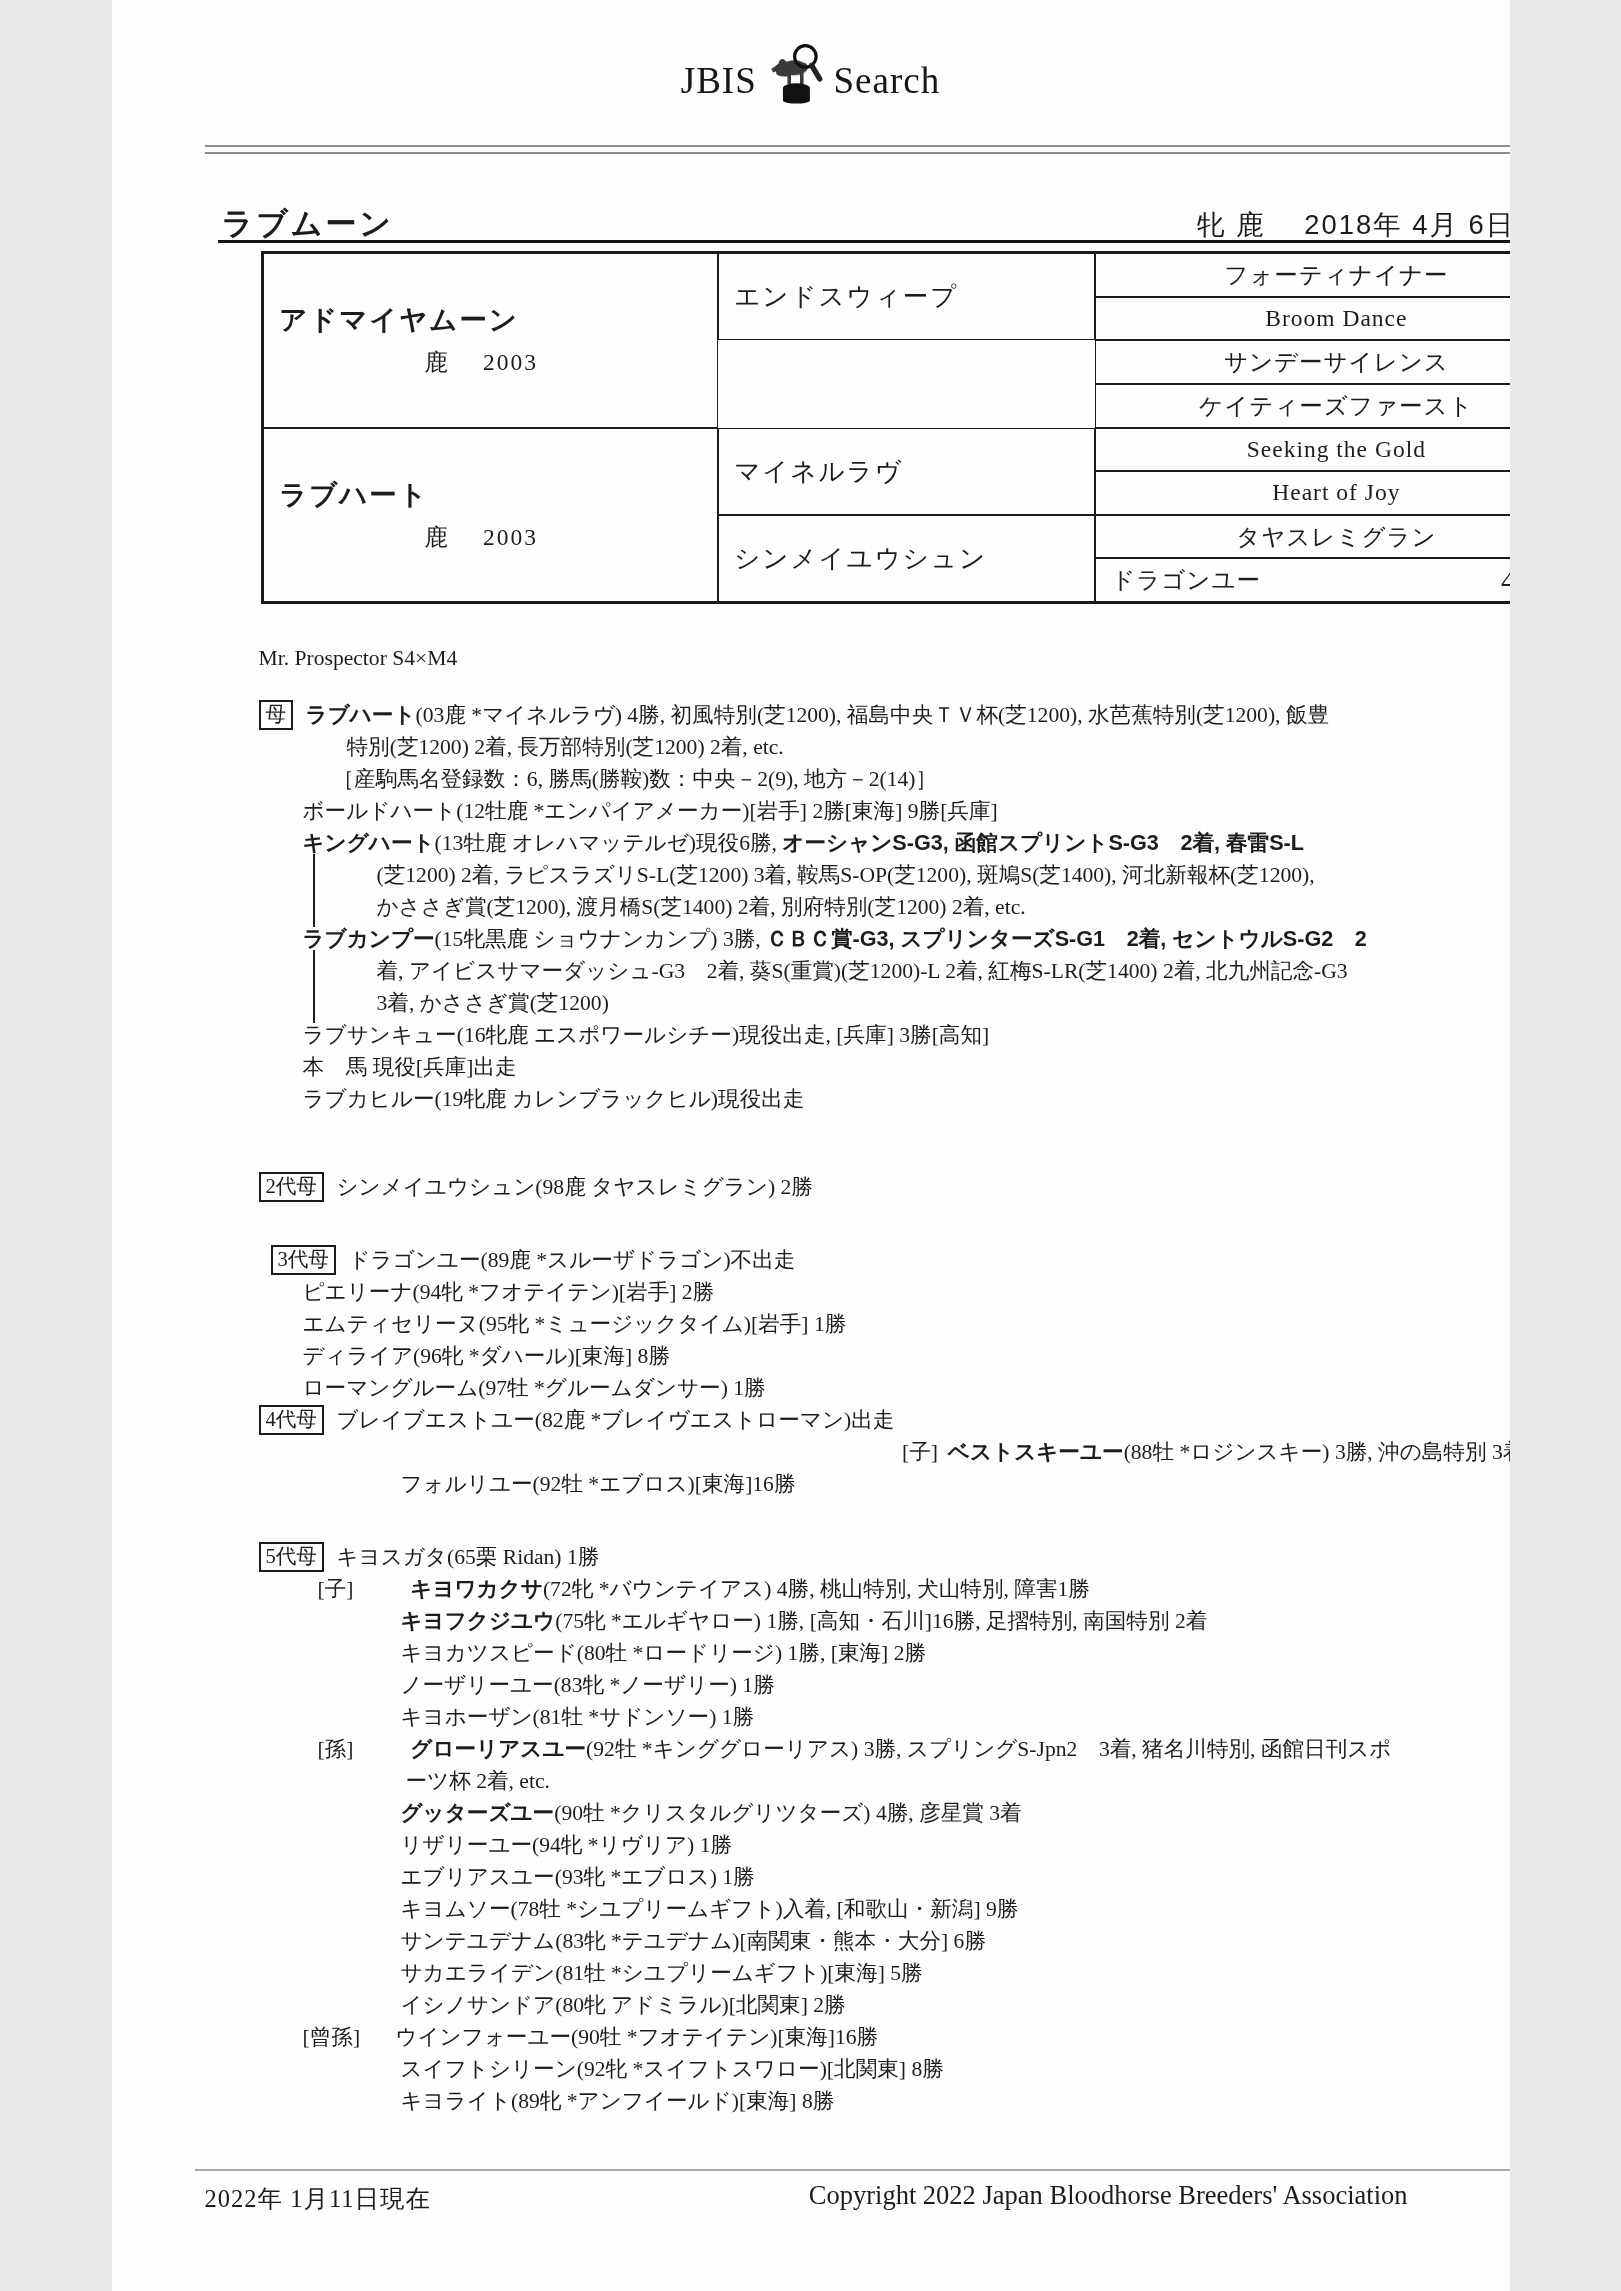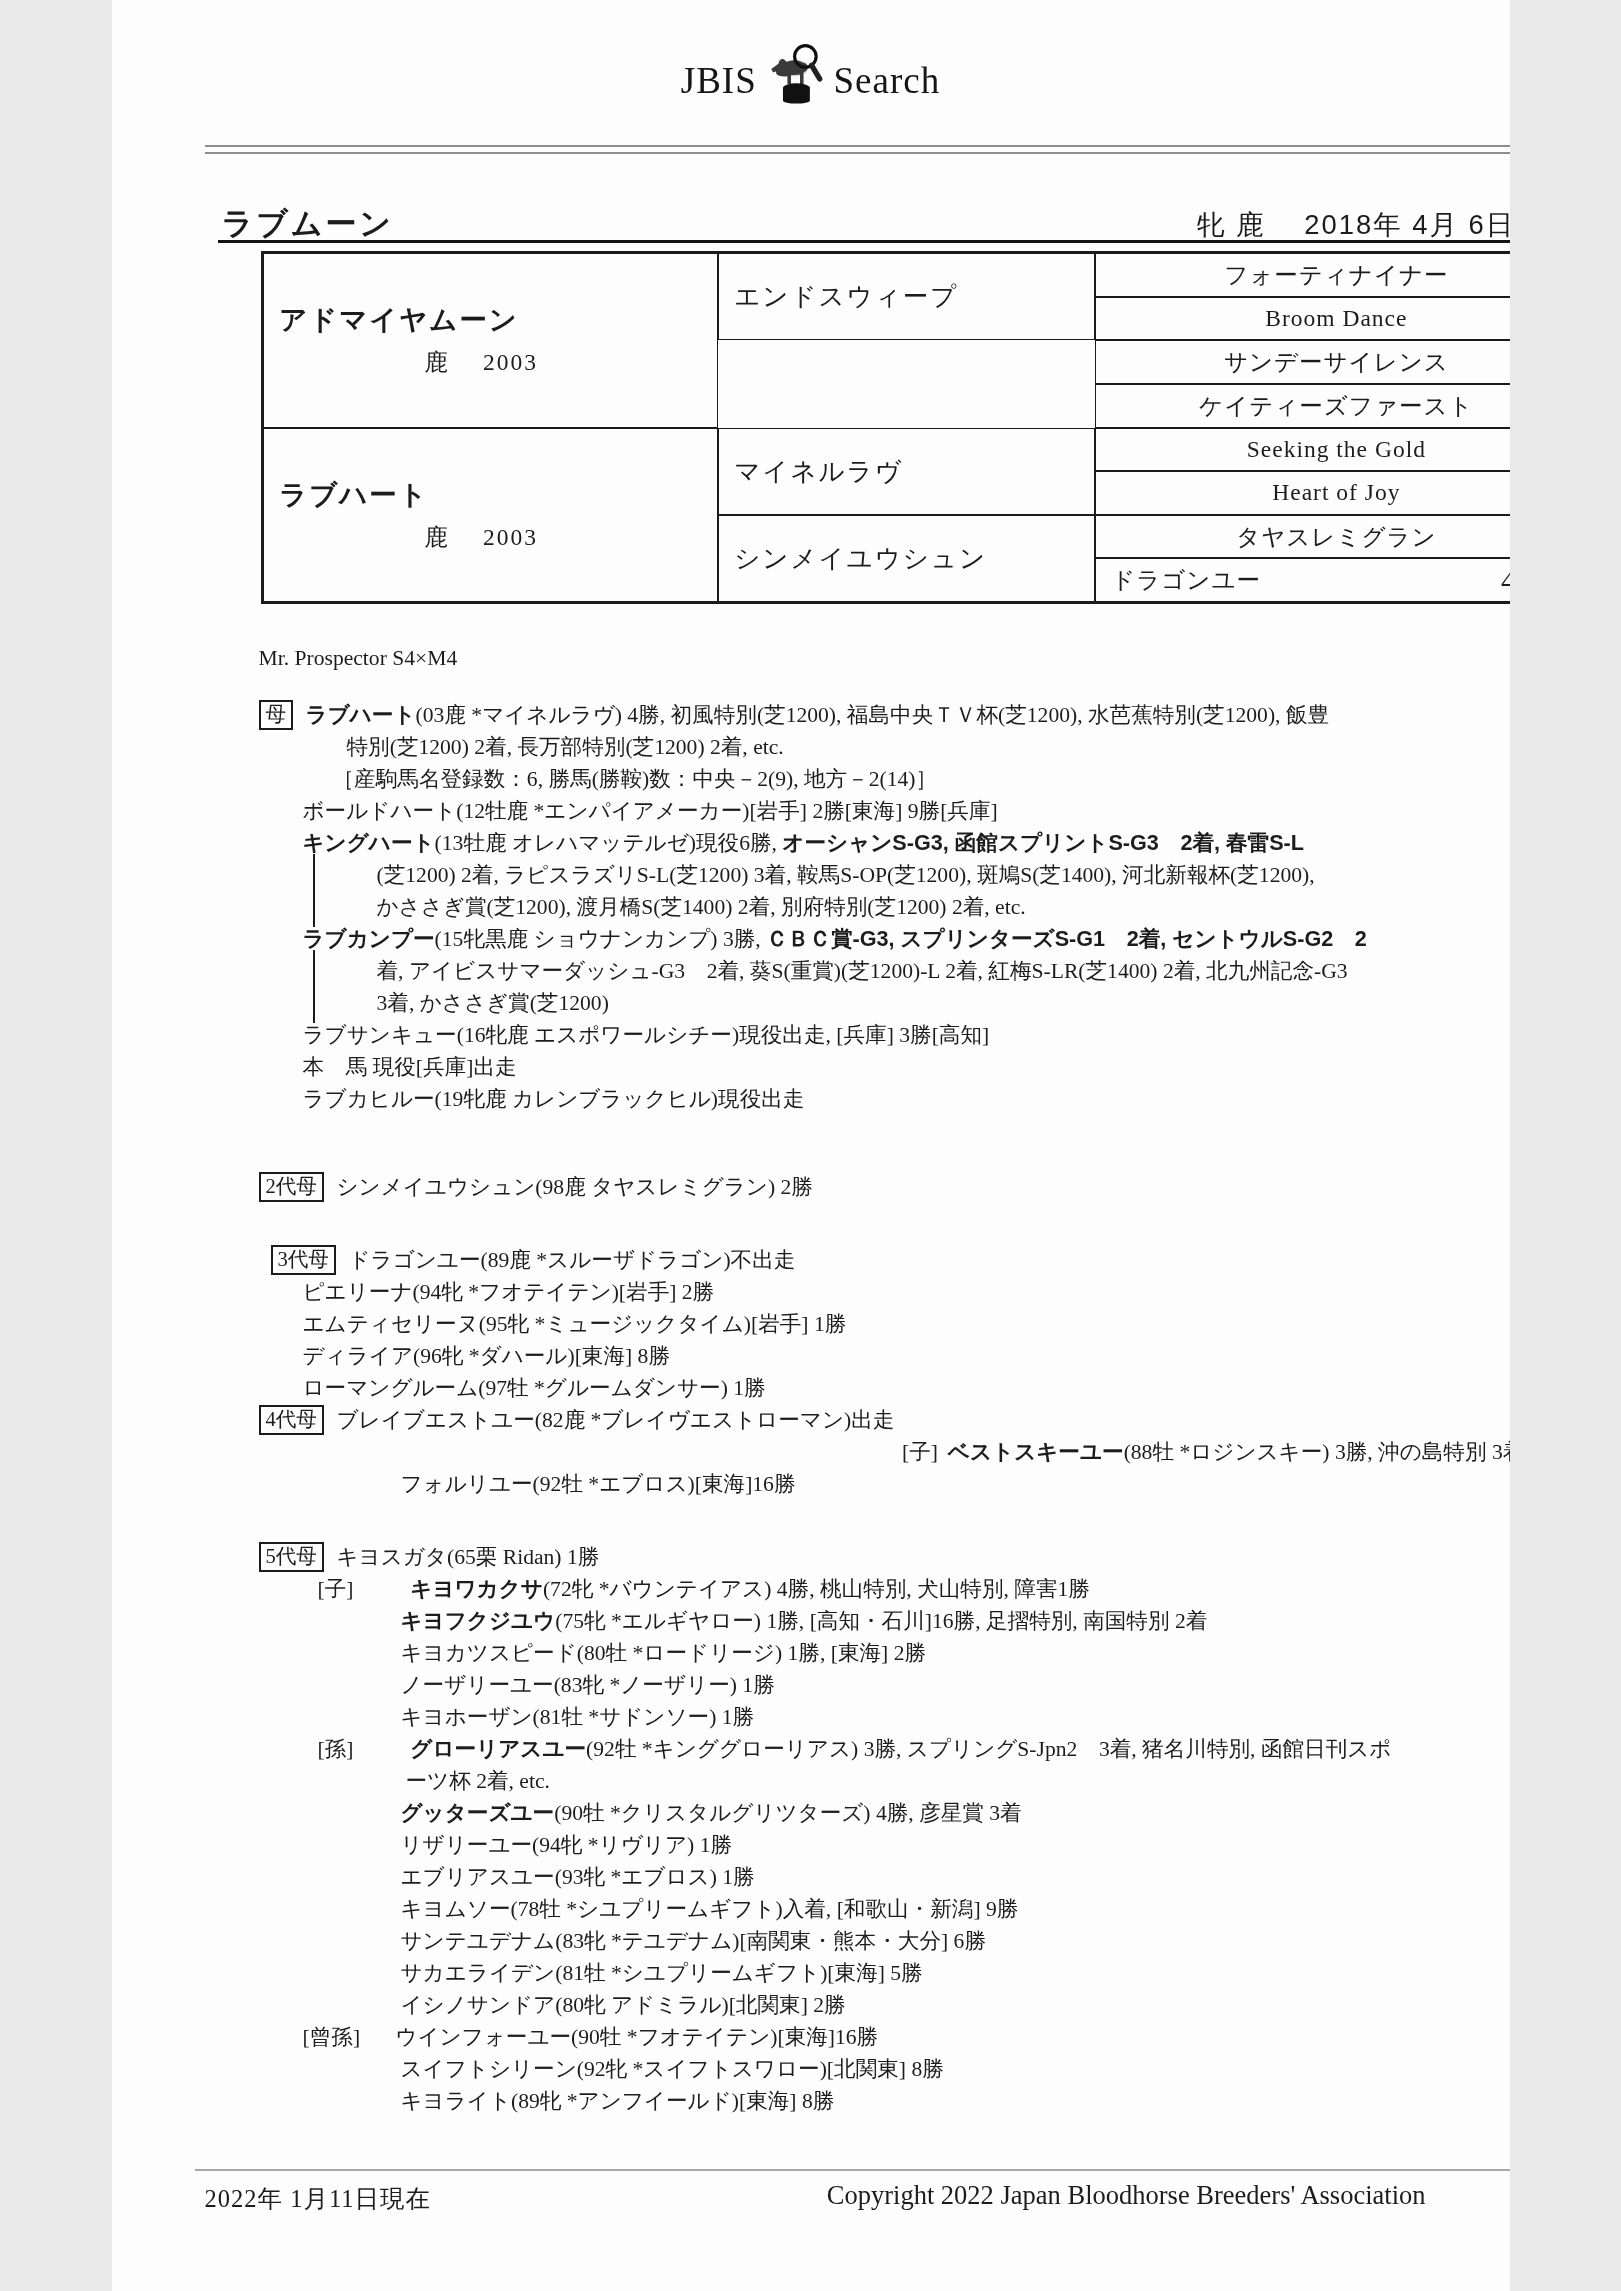--- a/index.html
+++ b/index.html
@@ -37,21 +37,21 @@
   .notes{position:absolute;top:627px;left:147px;width:1372px;font-size:21.6px;}
   .line{white-space:nowrap;line-height:32px;position:relative;}
   .line .bold{font-family:"Liberation Sans",sans-serif;font-weight:700;}
   .line.bar::before{content:"";position:absolute;left:54px;top:-4.9px;bottom:-3.9px;width:2px;background:#1c1c1c;}
   .boxlabel{display:inline-block;border:2px solid #1c1c1c;padding:0 4.9px;margin-right:12.7px;
     font-size:20.6px;line-height:25.5px;vertical-align:1px;}
   .sublabel{display:inline-block;min-width:83px;margin-right:9.8px;}
   
   .footer-rule{position:absolute;top:2169px;left:83px;width:1455px;height:2px;background:#a8a8a8;}
   .footer-date{position:absolute;top:2182px;left:93px;font-size:24.5px;letter-spacing:1px;}
-  .footer-copy{position:absolute;top:2180px;right:84px;font-size:26.5px;}
+  .footer-copy{position:absolute;top:2180px;right:102px;font-size:26.5px;}
 </style>
 </head>
 <body>
 
 <div class="page">
 
   <header class="logo-row">
     <span class="logo-jbis">JBIS</span>
     <svg class="logo-icon" width="65" height="61" viewBox="0 0 72 68" aria-hidden="true">
       <ellipse cx="36" cy="28" rx="14" ry="9" fill="#9a9a9a" opacity="0.45"></ellipse>

